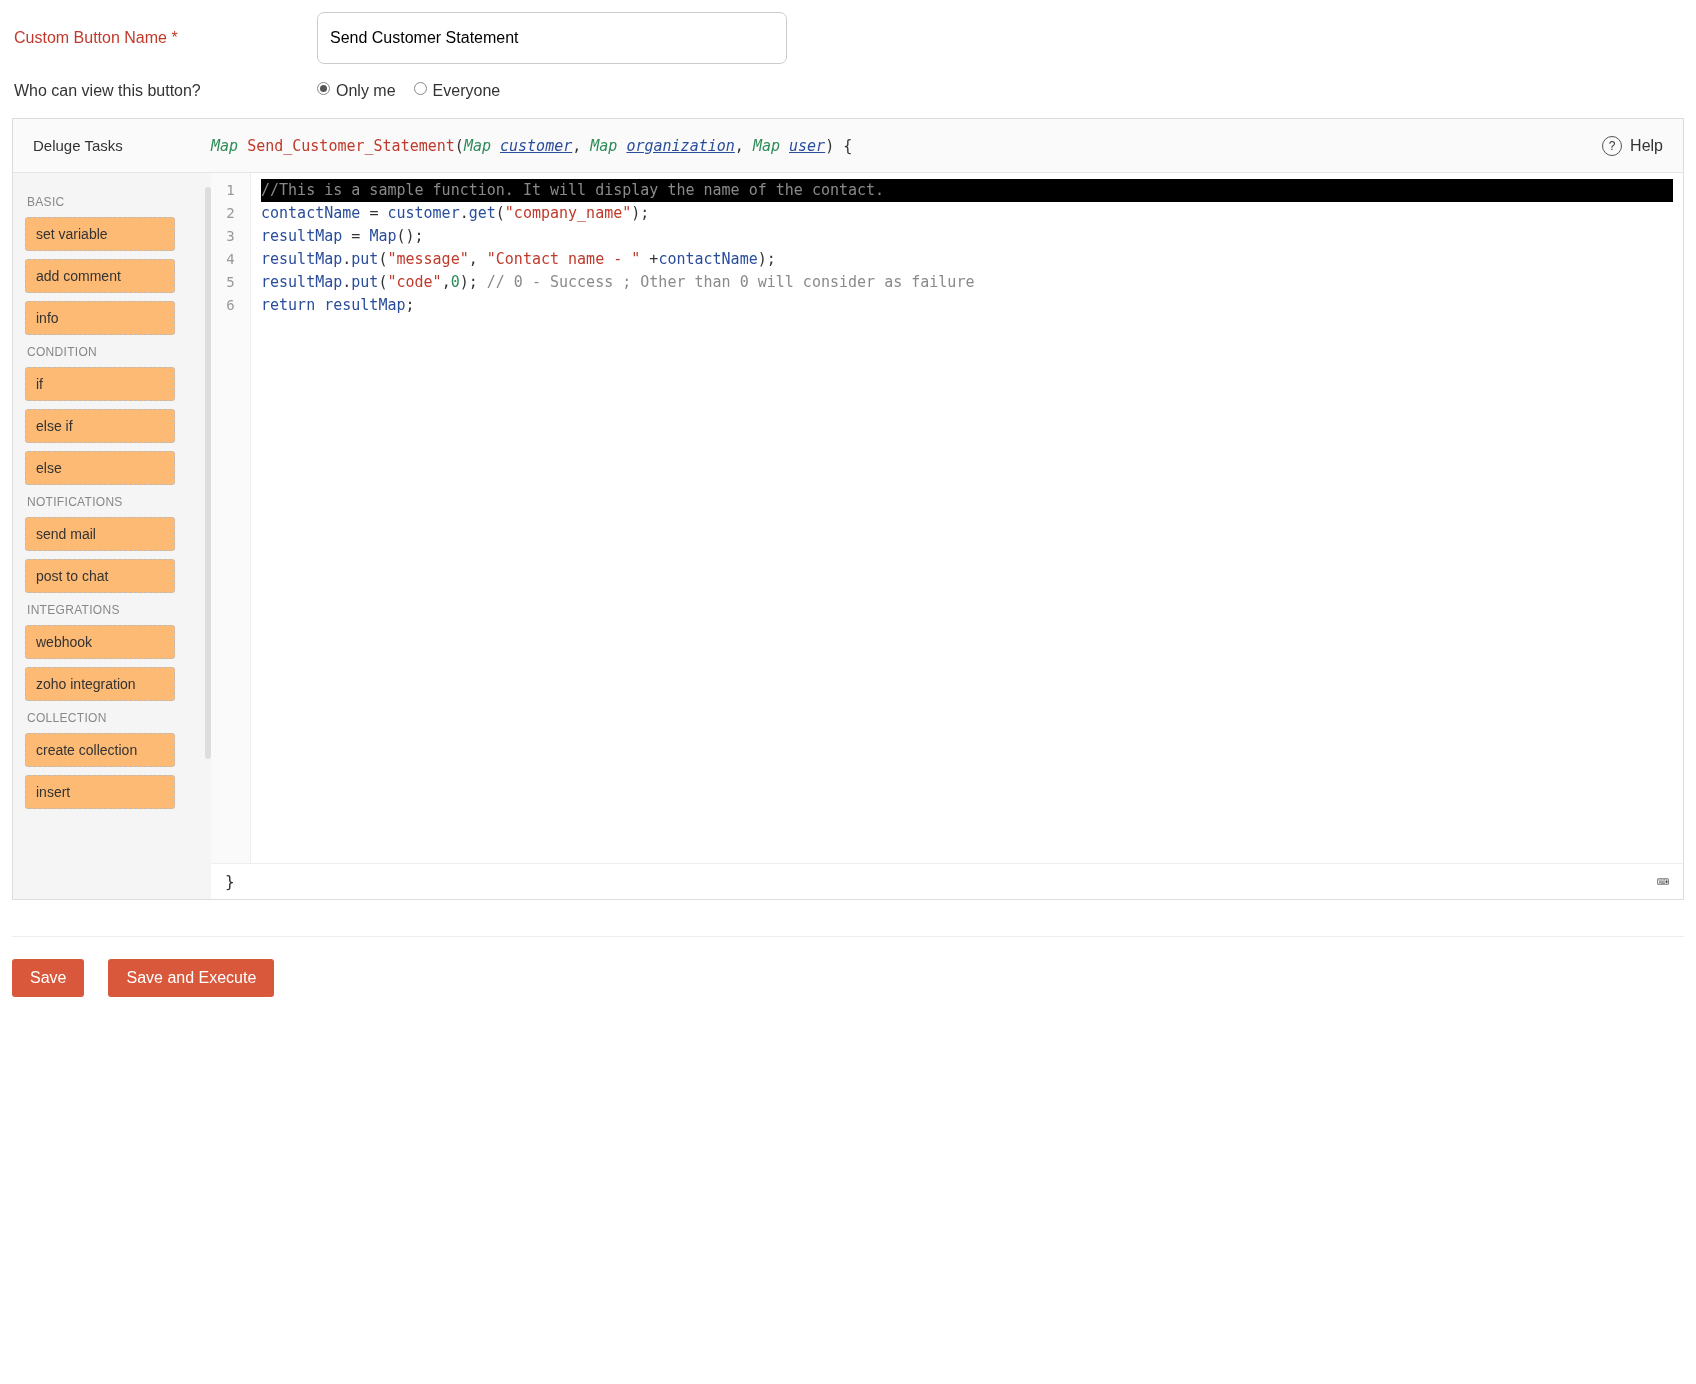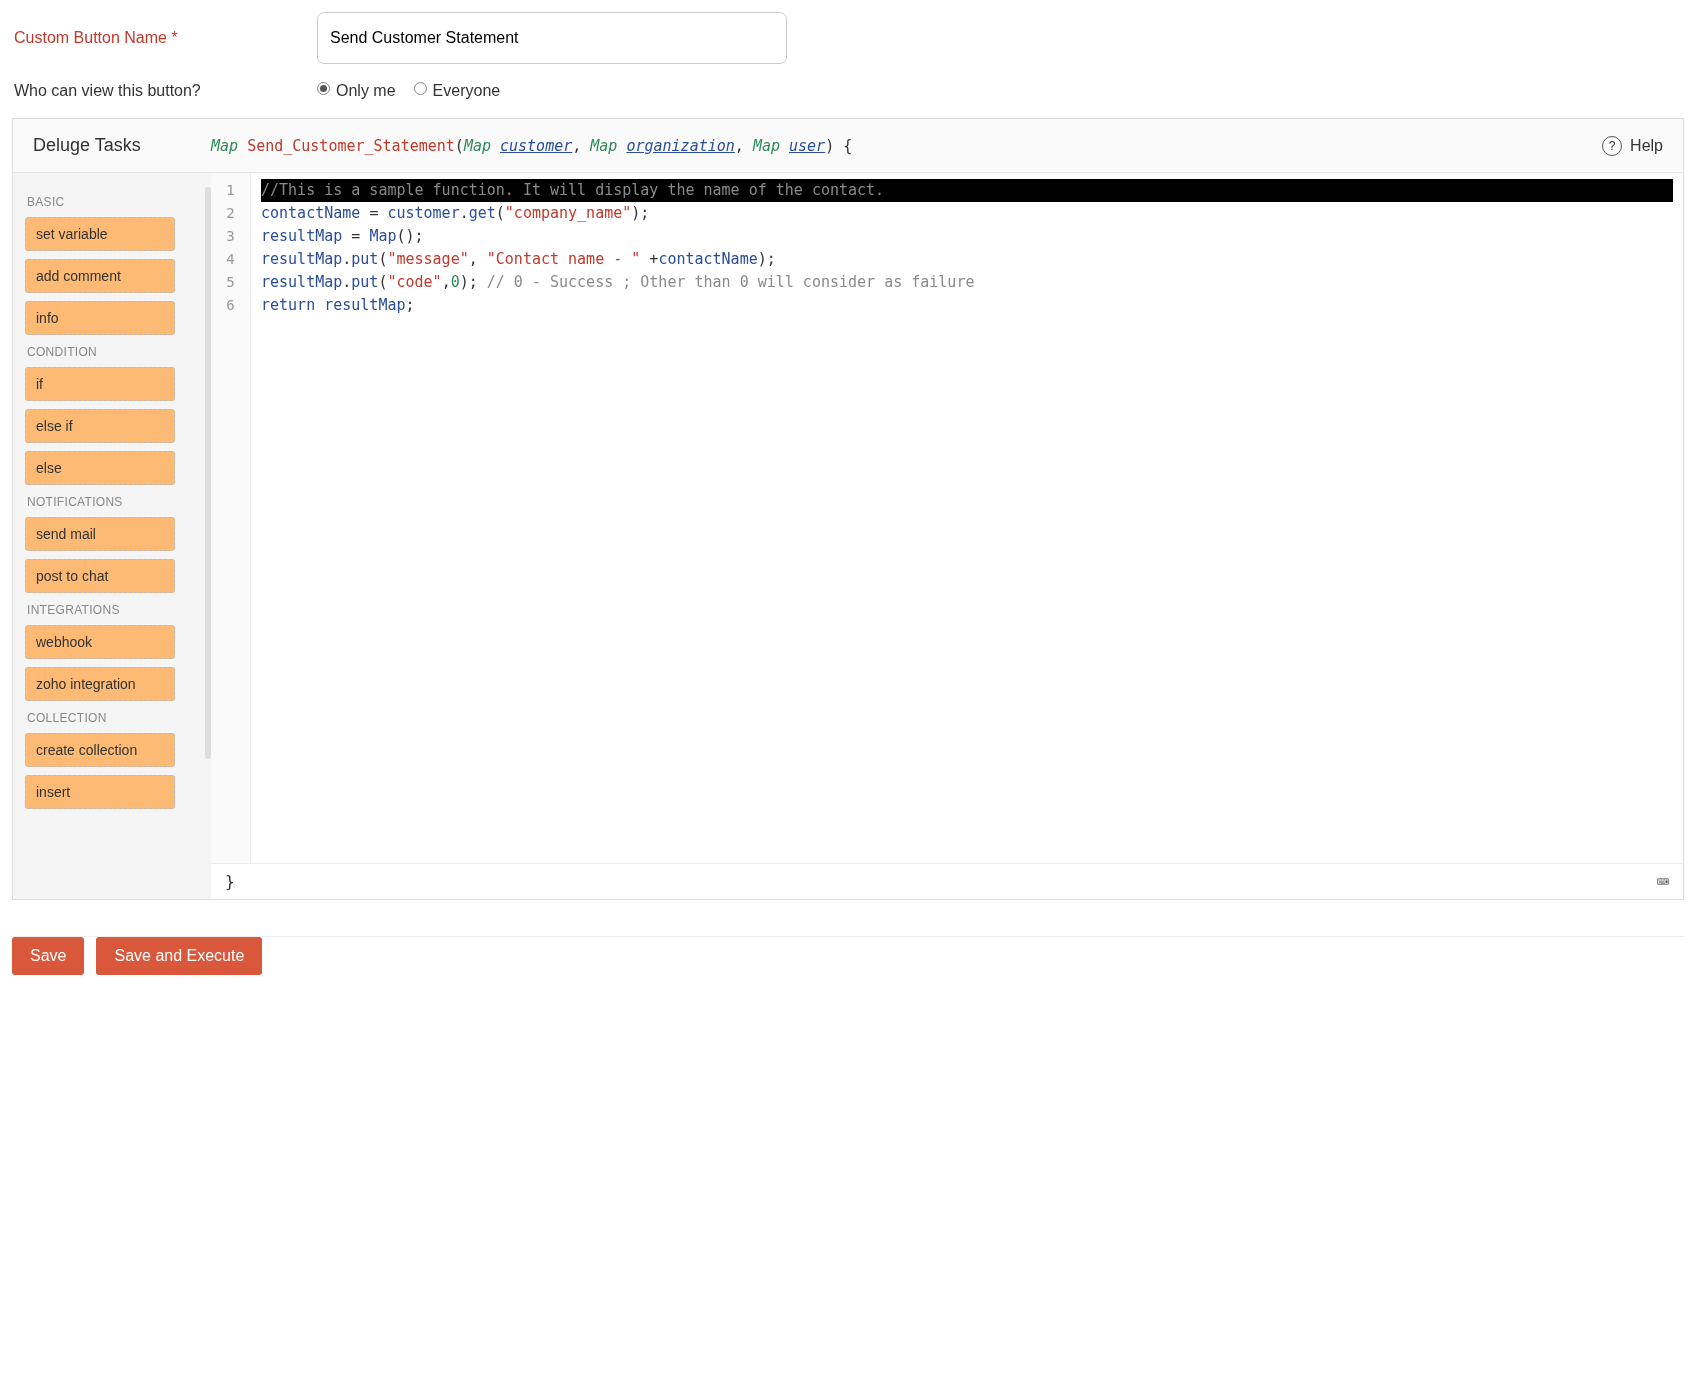--- a/index.html
+++ b/index.html
@@ -8,21 +8,21 @@
 .form-label { width: 305px; font-size: 16px; padding-left: 2px; }
 .form-label.required { color: #c0392b; }
 .text-input { width: 470px; height: 52px; border: 1px solid #ccc; border-radius: 7px; padding: 0 12px; font-size: 16px; }
 .radio-group { display: flex; align-items: center; gap: 18px; font-size: 16px; }
 .radio-opt { display: flex; align-items: flex-start; gap: 6px; cursor: pointer; }
 .radio-circle { width: 13px; height: 13px; border: 1px solid #888; border-radius: 50%; display: inline-flex; align-items: center; justify-content: center; }
 .radio-circle.selected::after { content: ""; width: 7px; height: 7px; background: #555; border-radius: 50%; display: block; }
 
 .panel { border: 1px solid #ddd; margin-top: 8px; display: flex; flex-direction: column; height: 782px; }
 .panel-header { display: flex; align-items: center; height: 54px; border-bottom: 1px solid #e5e5e5; background: #fafafa; padding: 0 20px; }
-.panel-title { width: 178px; font-size: 18px; color: #333; }
+.panel-title { width: 178px; font-size: 15px; color: #333; }
 .sig { font-family: "Menlo","Consolas",monospace; font-size: 15px; flex: 1; white-space: nowrap; }
 .sig .type { color: #2e8b57; font-style: italic; }
 .sig .fname { color: #c0392b; }
 .sig .param { color: #2a4d9b; font-style: italic; text-decoration: underline; }
 .help { display: flex; align-items: center; gap: 8px; font-size: 16px; color: #333; cursor: pointer; }
 .help-icon { width: 20px; height: 20px; border: 1.5px solid #555; border-radius: 50%; display: inline-flex; align-items: center; justify-content: center; font-size: 12px; }
 
 .panel-body { flex: 1; display: flex; overflow: hidden; }
 .sidebar { width: 198px; background: #f5f5f5; padding: 14px 12px; overflow-y: auto; position: relative; }
 .sidebar::after { content: ""; position: absolute; top: 14px; right: 0; width: 6px; height: 572px; background: #ddd; border-radius: 3px; }
@@ -41,21 +41,21 @@
 .code .ident { color: #2a4d9b; }
 .code .op { color: #333; }
 .code .method { color: #2a4d9b; }
 .code .str { color: #c0392b; }
 .code .kw { color: #2a4d9b; }
 .code .zero { color: #2e8b57; }
 
 .closing { height: 36px; border-top: 1px solid #eee; display: flex; align-items: center; padding: 0 14px; font-family: "Menlo","Consolas",monospace; font-size: 16px; color: #333; justify-content: space-between; }
 .kbd-icon { font-size: 20px; cursor: pointer; }
 
-.footer { margin-top: 36px; border-top: 1px solid #eee; display: flex; gap: 12px; }
+.footer { margin-top: 36px; padding-top: 22px; border-top: 1px solid #eee; display: flex; gap: 24px; }
 .btn { background: #d9583b; color: #fff; border: none; border-radius: 3px; padding: 10px 18px; font-size: 16px; cursor: pointer; }
 </style>
 </head>
 <body>
 
 <div class="form-row">
   <label class="form-label required">Custom Button Name *</label>
   <input class="text-input" type="text" value="Send Customer Statement" style="">
 </div>
 

